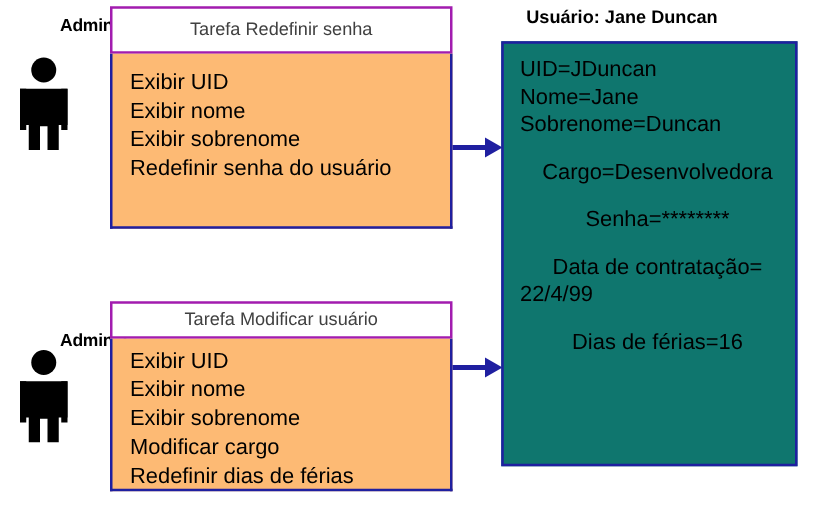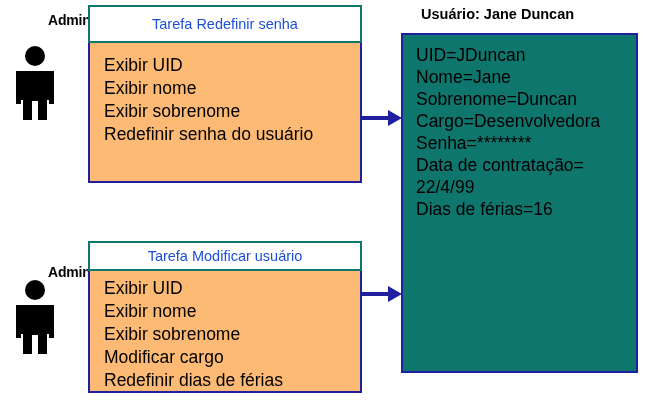--- a/index.html
+++ b/index.html
@@ -37,27 +37,27 @@
   .task-box {
     position: absolute;
     box-sizing: border-box;
   }
   .task-head {
     position: absolute;
     left: 0;
     top: 0;
     width: 100%;
     box-sizing: border-box;
-    border: 2px solid #0f766e;
+    border: 2px solid #a21caf;
     background: #ffffff;
     display: flex;
     align-items: center;
     justify-content: center;
     font-size: 14.5px;
-    color: #1d4ed8;
+    color: #404040;
   }
   .task-body {
     position: absolute;
     left: 0;
     width: 100%;
     box-sizing: border-box;
     border: 2px solid #1f1fa0;
     border-top: none;
     background: #fdba74;
     padding: 11px 0 0 14px;
@@ -85,21 +85,22 @@
     background: #0f766e;
     padding: 9px 0 0 13px;
   }
   .user-box .line {
     font-size: 17.5px;
     line-height: 22px;
     white-space: nowrap;
     color: #000;
   }
   .user-box .line.gap {
-    margin-top: 0;
+    margin-top: 16px;
+    text-align: center;
   }
 
   
   .arrow {
     position: absolute;
     height: 4px;
   }
   .arrow .shaft {
     position: absolute;
     left: 0;

